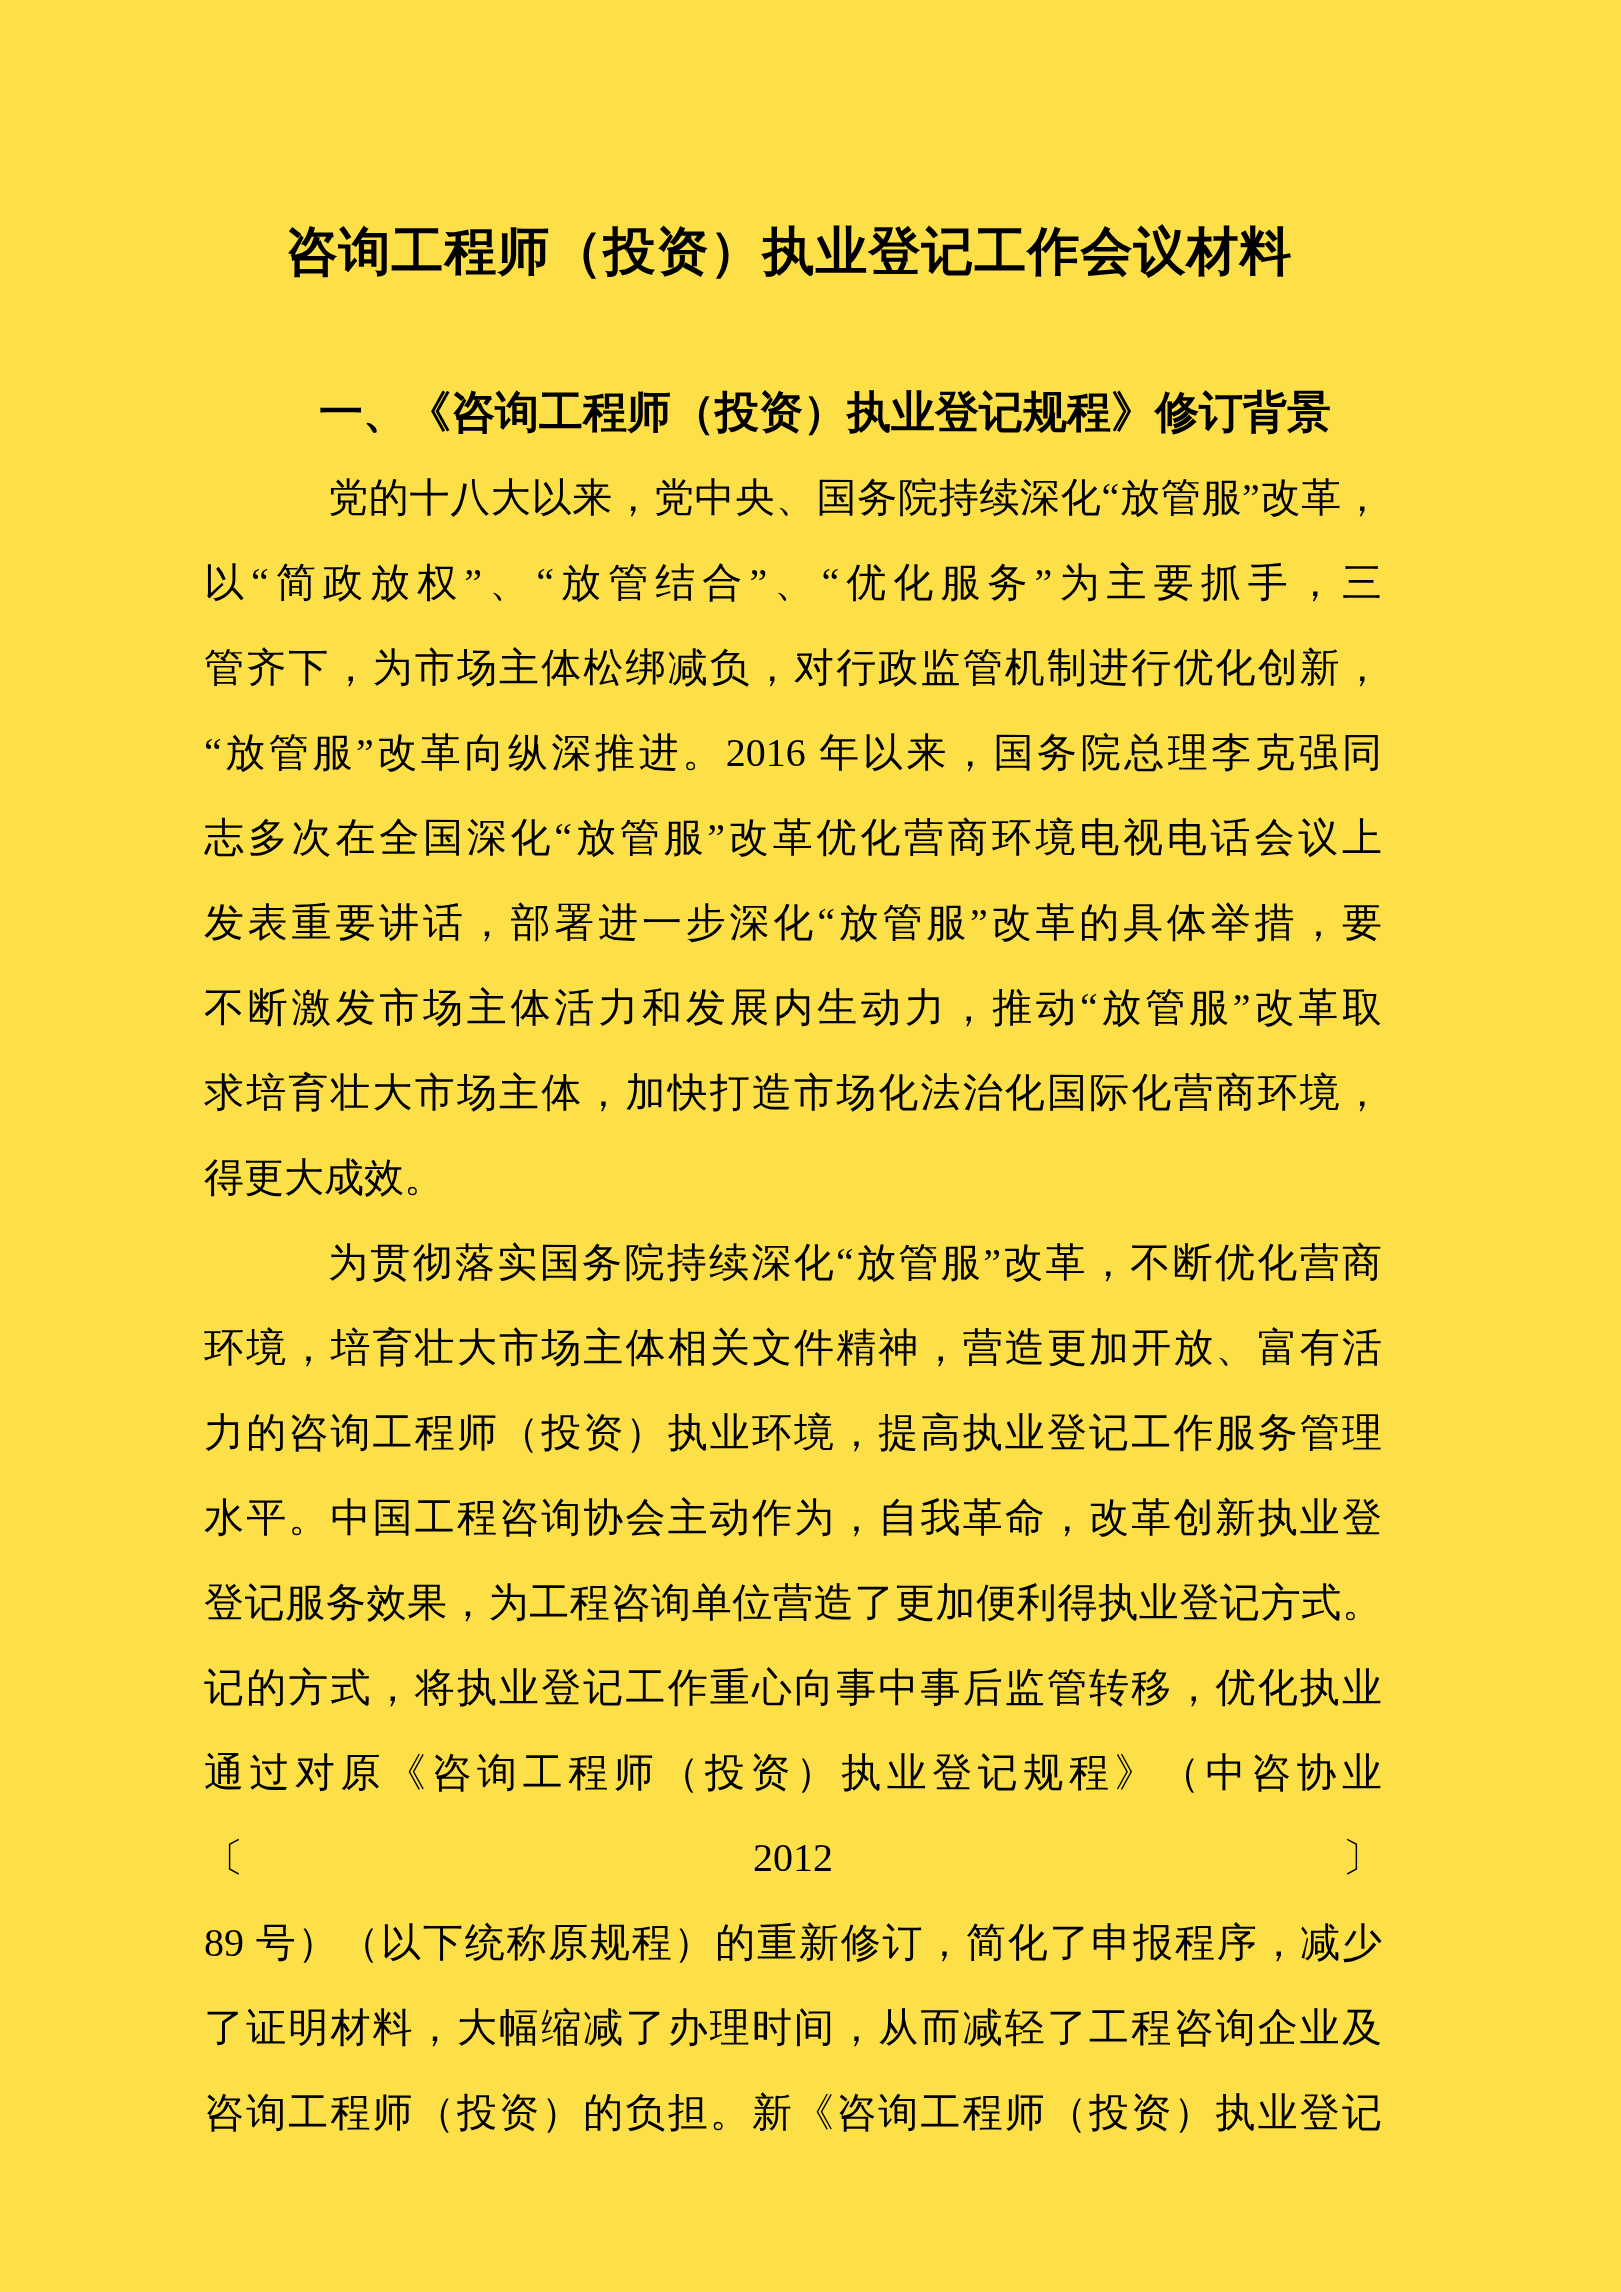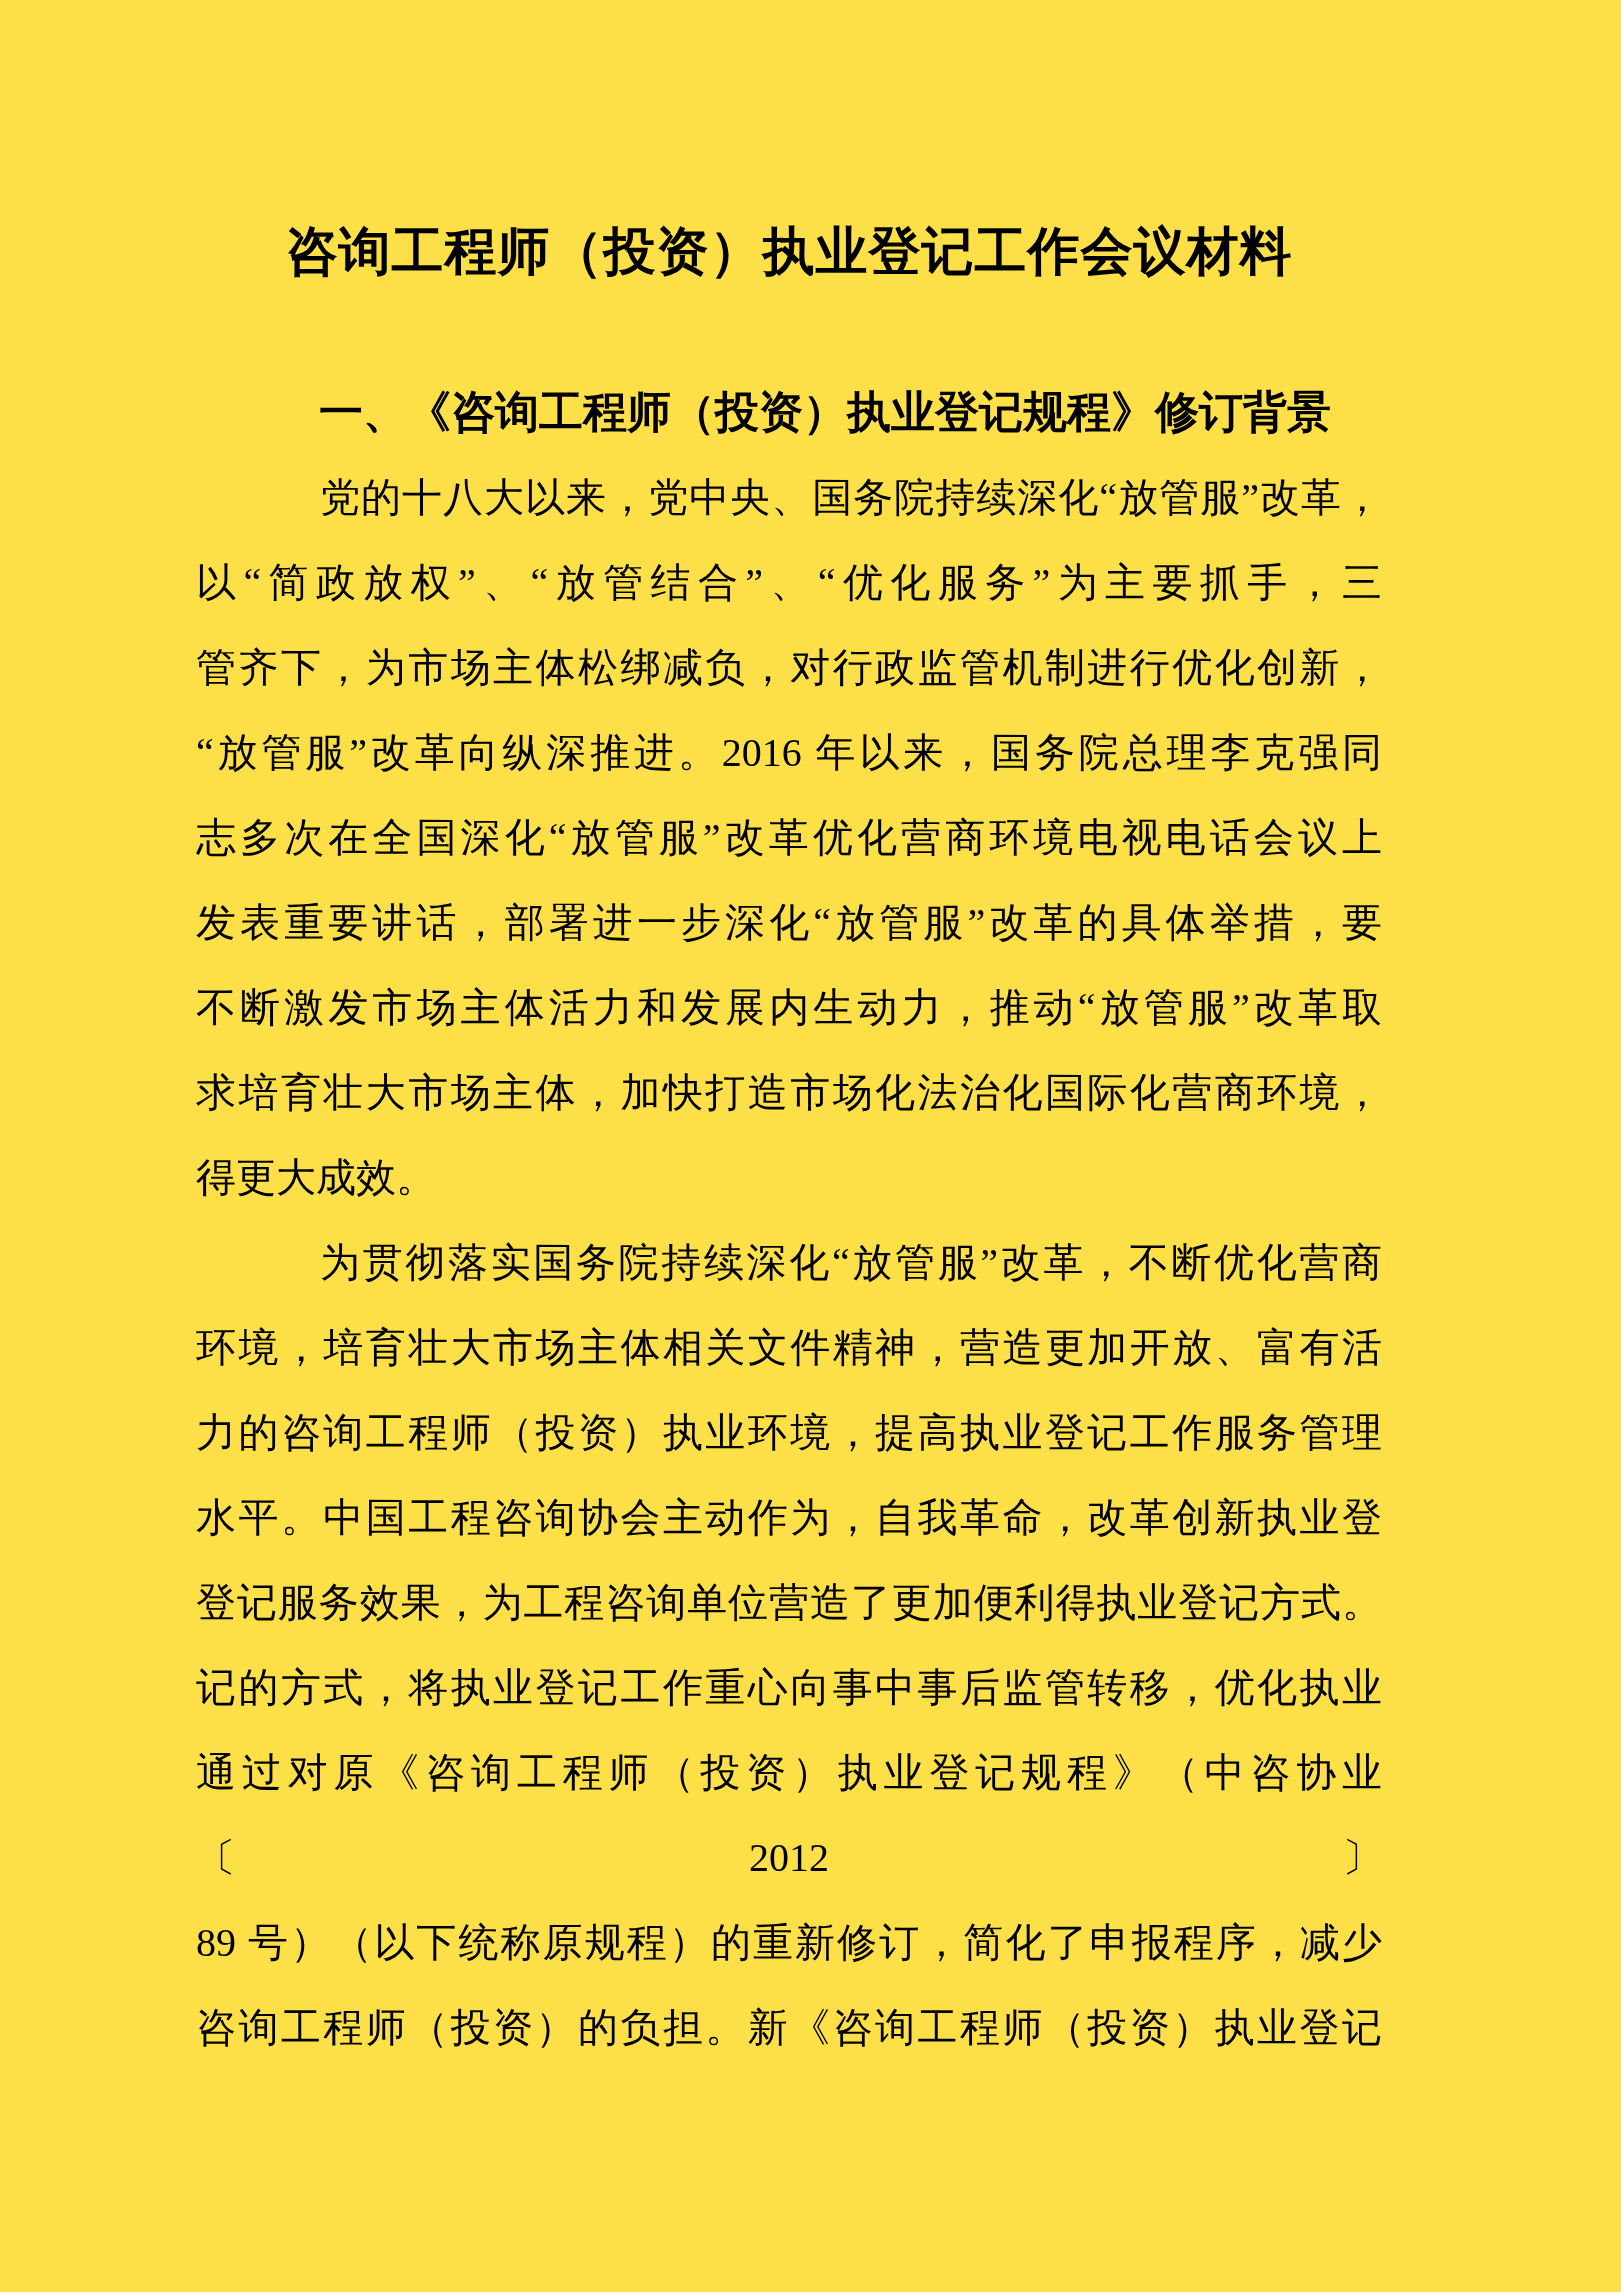--- a/index.html
+++ b/index.html
@@ -35,21 +35,21 @@
     left: 196px;
     width: 1186px;
   }
   .section-heading {
     font-size: 44px;
     line-height: 85px;
     font-weight: bold;
     text-indent: 123px;
     white-space: nowrap;
   }
-  .paragraph { display: block; }
+  .paragraph { display: block; margin-left: 8px; }
   .line {
     font-size: 40px;
     line-height: 85px;
     text-align: justify;
     text-align-last: justify;
     word-break: keep-all;
   }
   .line.indent { text-indent: 124px; }
   .line.flush { text-align-last: left; }
 </style>
@@ -78,19 +78,20 @@
 
     <div class="paragraph">
         <div class="line indent">为贯彻落实国务院持续深化“放管服”改革，不断优化营商</div>
         <div class="line">环境，培育壮大市场主体相关文件精神，营造更加开放、富有活</div>
         <div class="line">力的咨询工程师（投资）执业环境，提高执业登记工作服务管理</div>
         <div class="line">水平。中国工程咨询协会主动作为，自我革命，改革创新执业登</div>
         <div class="line">登记服务效果，为工程咨询单位营造了更加便利得执业登记方式。</div>
         <div class="line">记的方式，将执业登记工作重心向事中事后监管转移，优化执业</div>
         <div class="line">通过对原《咨询工程师（投资）执业登记规程》（中咨协业〔2012〕</div>
         <div class="line">89 号）（以下统称原规程）的重新修订，简化了申报程序，减少</div>
+        <div class="line">了证明材料，大幅缩减了办理时间，从而减轻了工程咨询企业及</div>
         <div class="line">咨询工程师（投资）的负担。新《咨询工程师（投资）执业登记</div>
       </div>
 
   </div>
 
 </div>
 
 
 </body></html>

